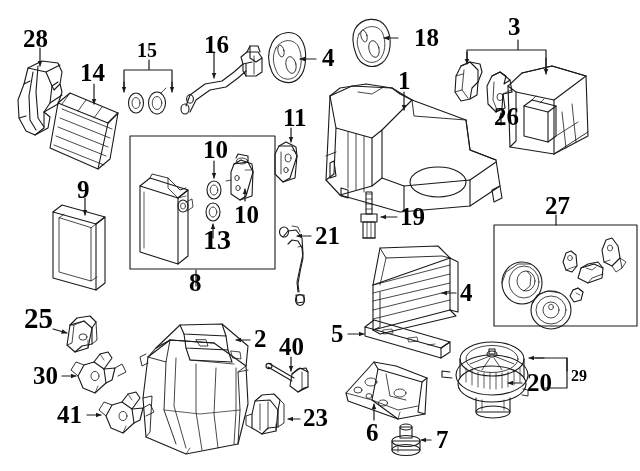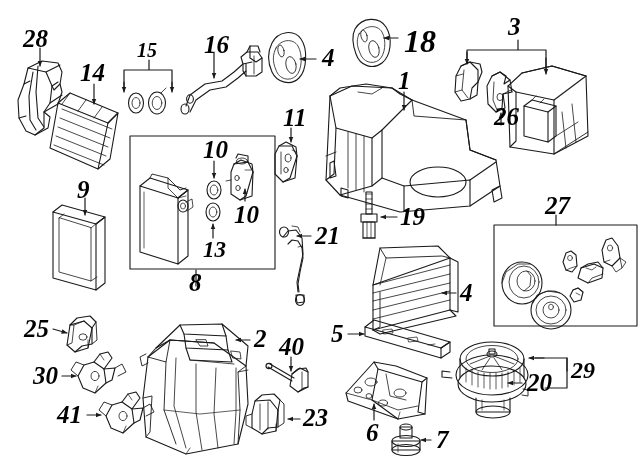--- a/index.html
+++ b/index.html
@@ -1,21 +1,21 @@
 <!DOCTYPE html>
 <html><head>
 <meta charset="utf-8">
 <title>HVAC Parts Diagram</title>
 <style>
   html,body{margin:0;padding:0;background:#fff;}
   body{
     font-family:"Liberation Serif", serif;
     width:640px;height:471px;overflow:hidden;
   }
-  #diagram{position:relative;width:640px;height:353px;background:#84cc16;font-style:italic;}
+  #diagram{position:relative;width:640px;height:353px;background:#84cc16;}
   #diagram svg{position:absolute;left:0;top:0;}
   .callout{
     position:absolute;
     font-family:"Liberation Serif", serif;
     font-weight:700;
     color:#000;
     line-height:1;
     white-space:nowrap;
     user-select:none;
   }
@@ -504,39 +504,39 @@
       </marker>
     </defs>
   </g>
 </svg>
 
 <span class="callout" style="left:23px;top:26px;font-size:25px">28</span>
 <span class="callout" style="left:80px;top:60px;font-size:25px">14</span>
 <span class="callout" style="left:137px;top:40px;font-size:20px">15</span>
 <span class="callout" style="left:204px;top:32px;font-size:25px">16</span>
 <span class="callout" style="left:322px;top:45px;font-size:25px">4</span>
-<span class="callout" style="left:404px;top:25px;font-size:32px">18</span>
+<span class="callout" style="left:414px;top:25px;font-size:25px">18</span>
 <span class="callout" style="left:508px;top:14px;font-size:25px">3</span>
 <span class="callout" style="left:494px;top:104px;font-size:25px">26</span>
 <span class="callout" style="left:398px;top:68px;font-size:25px">1</span>
 <span class="callout" style="left:283px;top:105px;font-size:25px">11</span>
 <span class="callout" style="left:203px;top:137px;font-size:25px">10</span>
-<span class="callout" style="left:203px;top:238px;font-size:23px">13</span>
+<span class="callout" style="left:203px;top:226px;font-size:28px">13</span>
 <span class="callout" style="left:234px;top:202px;font-size:25px">10</span>
 <span class="callout" style="left:77px;top:177px;font-size:25px">9</span>
 <span class="callout" style="left:189px;top:270px;font-size:25px">8</span>
 <span class="callout" style="left:400px;top:204px;font-size:25px">19</span>
 <span class="callout" style="left:315px;top:223px;font-size:25px">21</span>
 <span class="callout" style="left:460px;top:280px;font-size:25px">4</span>
 <span class="callout" style="left:331px;top:321px;font-size:25px">5</span>
 <span class="callout" style="left:366px;top:420px;font-size:25px">6</span>
 <span class="callout" style="left:436px;top:427px;font-size:25px">7</span>
 <span class="callout" style="left:254px;top:326px;font-size:25px">2</span>
 <span class="callout" style="left:279px;top:334px;font-size:25px">40</span>
 <span class="callout" style="left:303px;top:405px;font-size:25px">23</span>
-<span class="callout" style="left:24px;top:316px;font-size:25px">25</span>
+<span class="callout" style="left:24px;top:304px;font-size:29px">25</span>
 <span class="callout" style="left:33px;top:363px;font-size:25px">30</span>
 <span class="callout" style="left:57px;top:402px;font-size:25px">41</span>
 <span class="callout" style="left:545px;top:193px;font-size:25px">27</span>
-<span class="callout" style="left:571px;top:358px;font-size:24px">29</span>
+<span class="callout" style="left:571px;top:368px;font-size:16px">29</span>
 <span class="callout" style="left:527px;top:370px;font-size:25px">20</span>
 
 </div>
 
 </body></html>

